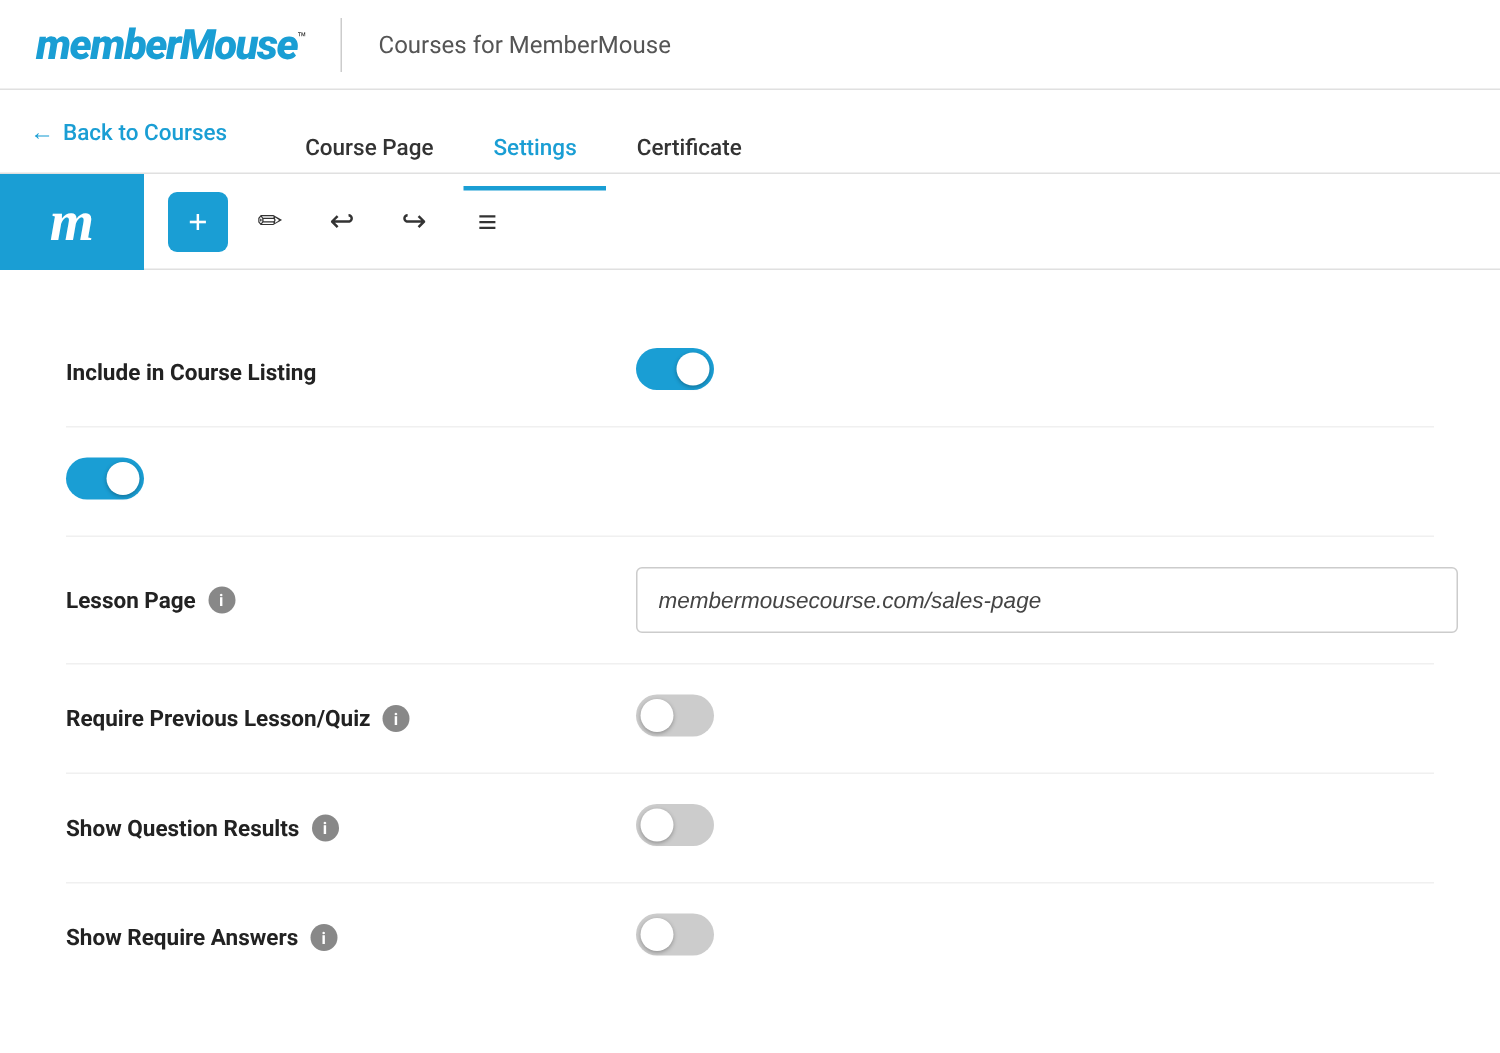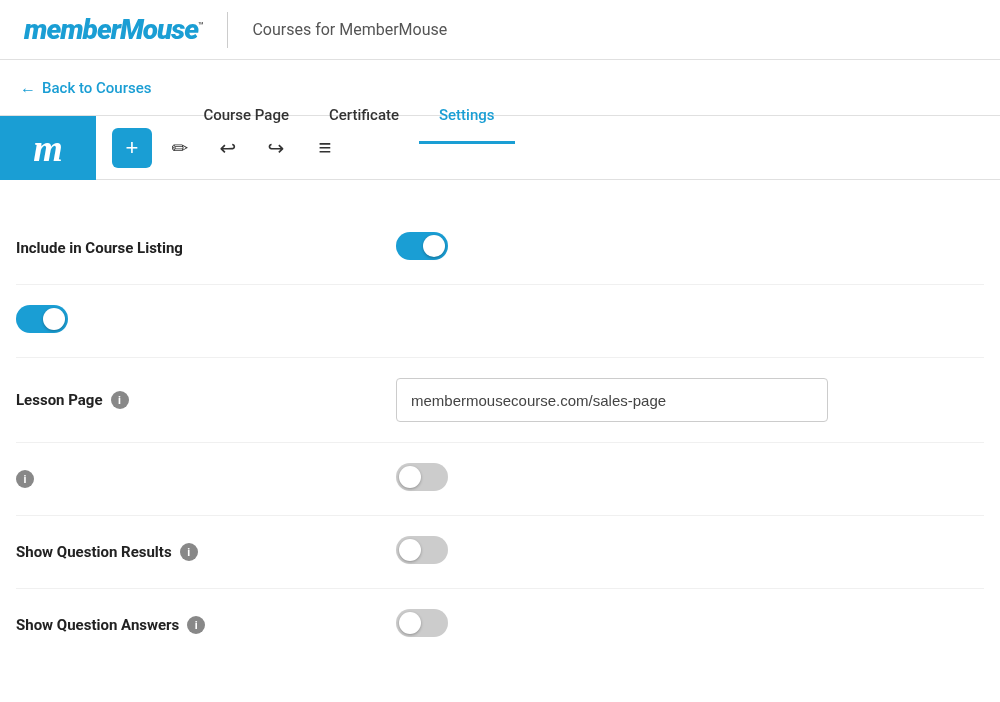--- a/index.html
+++ b/index.html
@@ -84,21 +84,21 @@
       padding: 12px 20px;
       height: 100%;
       display: flex;
       align-items: center;
       font-size: 15px;
       font-weight: 500;
       color: #333;
       cursor: pointer;
       border-bottom: 3px solid transparent;
       position: relative;
-      top: 18px;
+      top: 1px;
       white-space: nowrap;
       margin-top: 21px;
     }
     .tab.active {
       color: #1a9ed4;
       border-bottom: 3px solid #1a9ed4;
     }
 
     
     .toolbar {
@@ -147,21 +147,21 @@
     }
     .tool-btn.primary {
       background: #1a9ed4;
       color: #fff;
       font-size: 22px;
       font-weight: 300;
     }
 
     
     .settings-content {
-      padding: 32px 16px;
+      padding: 32px 44px;
     }
     .settings-row {
       display: flex;
       align-items: center;
       padding: 20px 0;
       border-bottom: 1px solid #f0f0f0;
       min-height: 72px;
     }
     .settings-row:last-child {
       border-bottom: none;
@@ -231,28 +231,29 @@
     }
     .toggle-thumb.on {
       left: 27px;
     }
     .toggle-thumb.off {
       left: 3px;
     }
 
     
     .text-input {
-      width: 432px;
+      width: 548px;
       height: 44px;
       border: 1px solid #ccc;
       border-radius: 4px;
       padding: 0 14px;
       font-size: 15px;
       color: #444;
       outline: none;
+      font-style: italic;
     }
   </style>
 </head>
 <body>
 
 <div class="top-header">
   <div class="logo-area">
     <span class="logo-text">
       <span>memberMouse</span><span class="logo-tm">™</span>
     </span>
@@ -263,25 +264,25 @@
 
 <div class="nav-row">
   <a class="back-link">
     <span class="arrow">←</span>
     <span>Back to Courses</span>
   </a>
   <div class="tabs">
     <div class="tab">
       <span>Course Page</span>
     </div>
+    <div class="tab active">
+      <span>Settings</span>
+    </div>
     <div class="tab">
       <span>Certificate</span>
-    </div>
-    <div class="tab active">
-      <span>Settings</span>
     </div>
   </div>
 </div>
 
 <div class="toolbar">
   <div class="mm-logo-block">
     <span class="mm-letter">m</span>
   </div>
   <div class="toolbar-tools">
     <button class="tool-btn primary" title="Add">
@@ -332,20 +333,21 @@
       <span>Lesson Page</span>
       <span class="info-icon" title="Sales page info">i</span>
     </div>
     <div class="settings-control">
       <input type="text" class="text-input" value="membermousecourse.com/sales-page" placeholder="membermousecourse.com/sales-page" style="">
     </div>
   </div>
 
   <div class="settings-row">
     <div class="settings-label">
+      <span>Require Previous Lesson/Quiz</span>
       <span class="info-icon" title="Require previous lesson/quiz info">i</span>
     </div>
     <div class="settings-control">
       <label class="toggle">
         <input type="checkbox" style="">
         <div class="toggle-track off"></div>
         <div class="toggle-thumb off"></div>
       </label>
     </div>
   </div>
@@ -359,21 +361,21 @@
       <label class="toggle">
         <input type="checkbox" style="">
         <div class="toggle-track off"></div>
         <div class="toggle-thumb off"></div>
       </label>
     </div>
   </div>
 
   <div class="settings-row">
     <div class="settings-label">
-      <span>Show Question Answers</span>
+      <span>Show Require Answers</span>
       <span class="info-icon" title="Show question answers info">i</span>
     </div>
     <div class="settings-control">
       <label class="toggle">
         <input type="checkbox" style="">
         <div class="toggle-track off"></div>
         <div class="toggle-thumb off"></div>
       </label>
     </div>
   </div>

